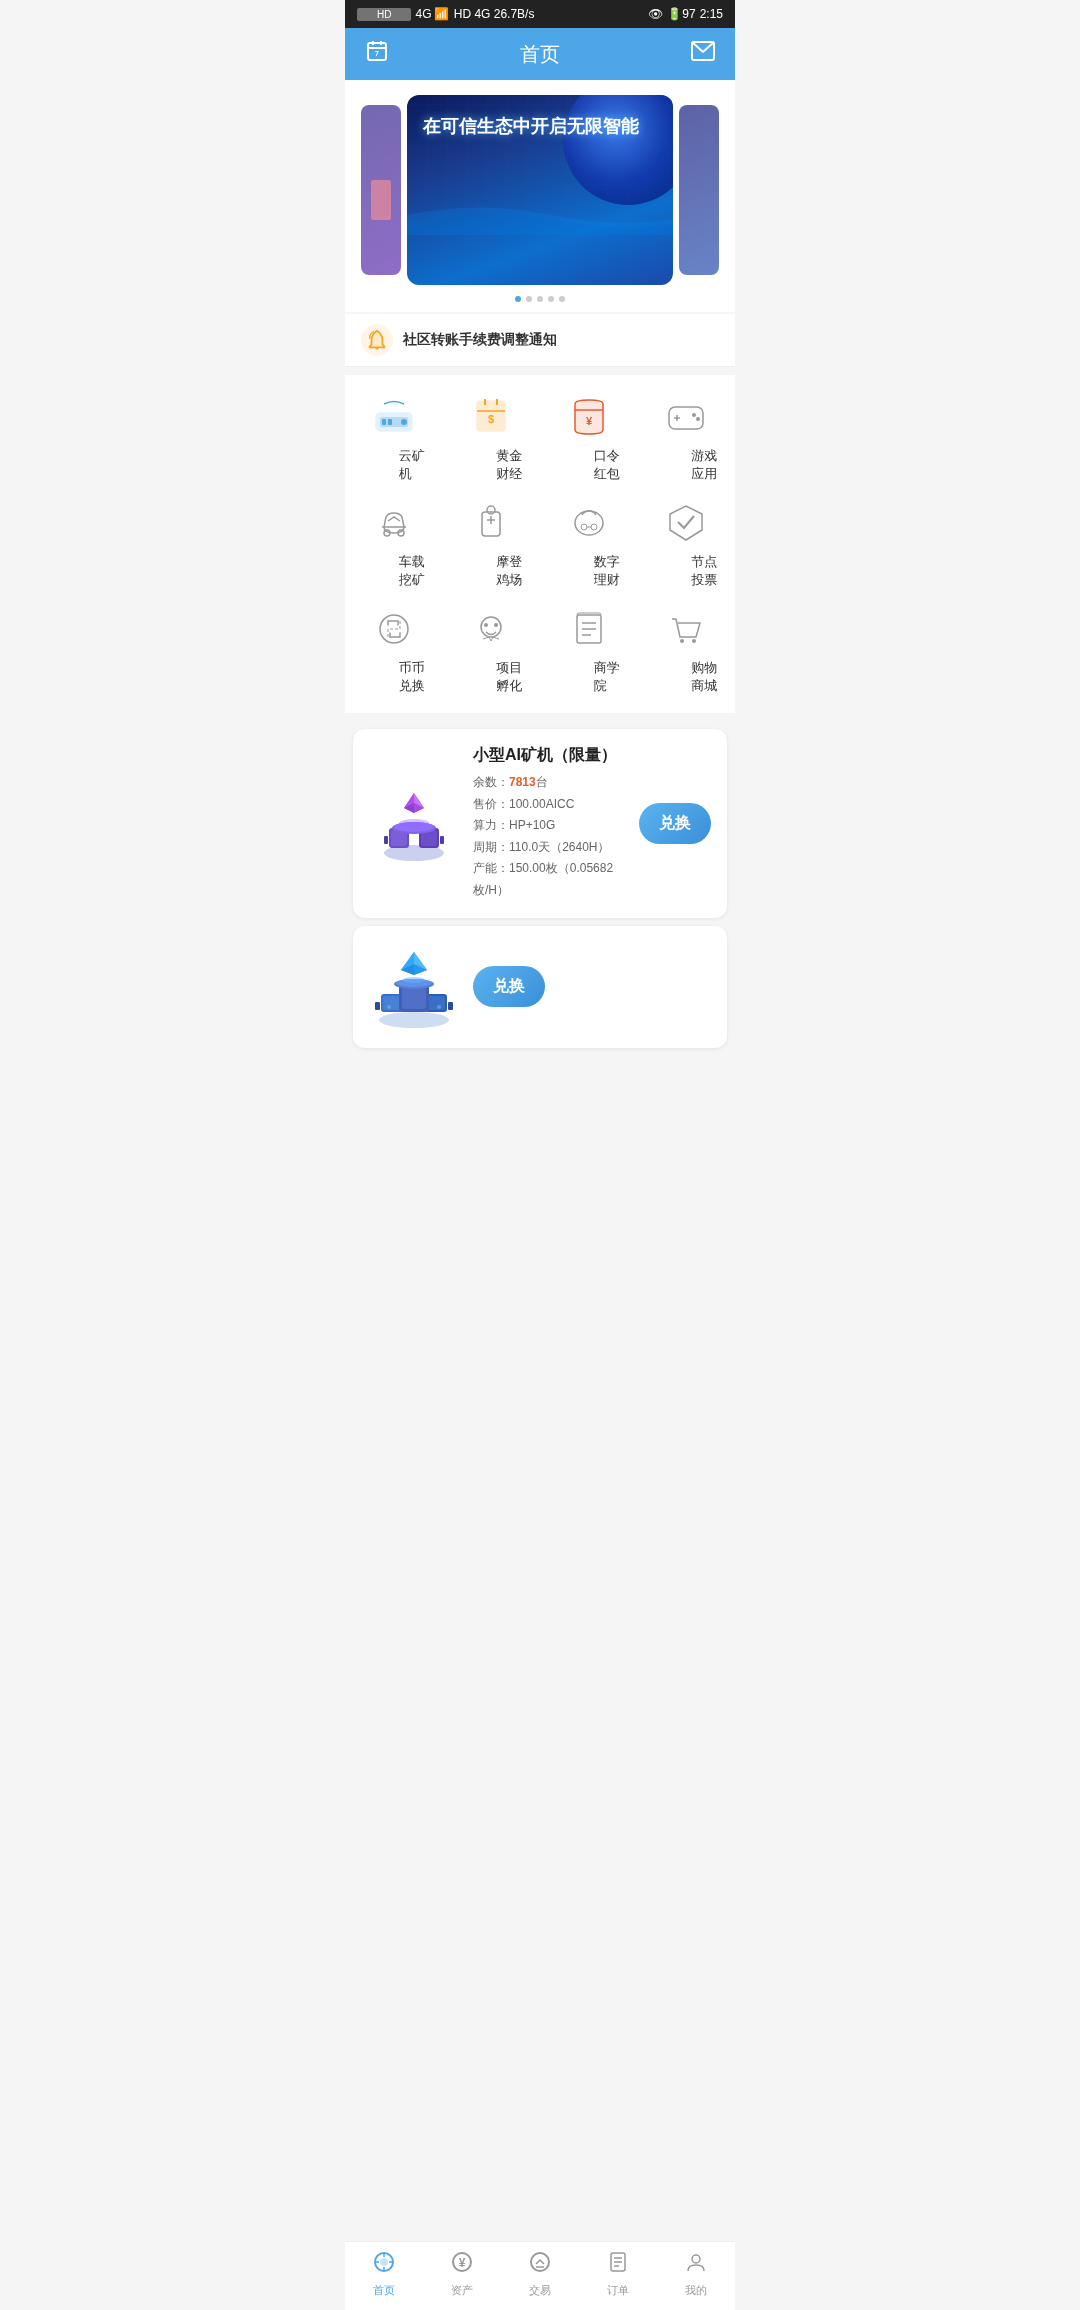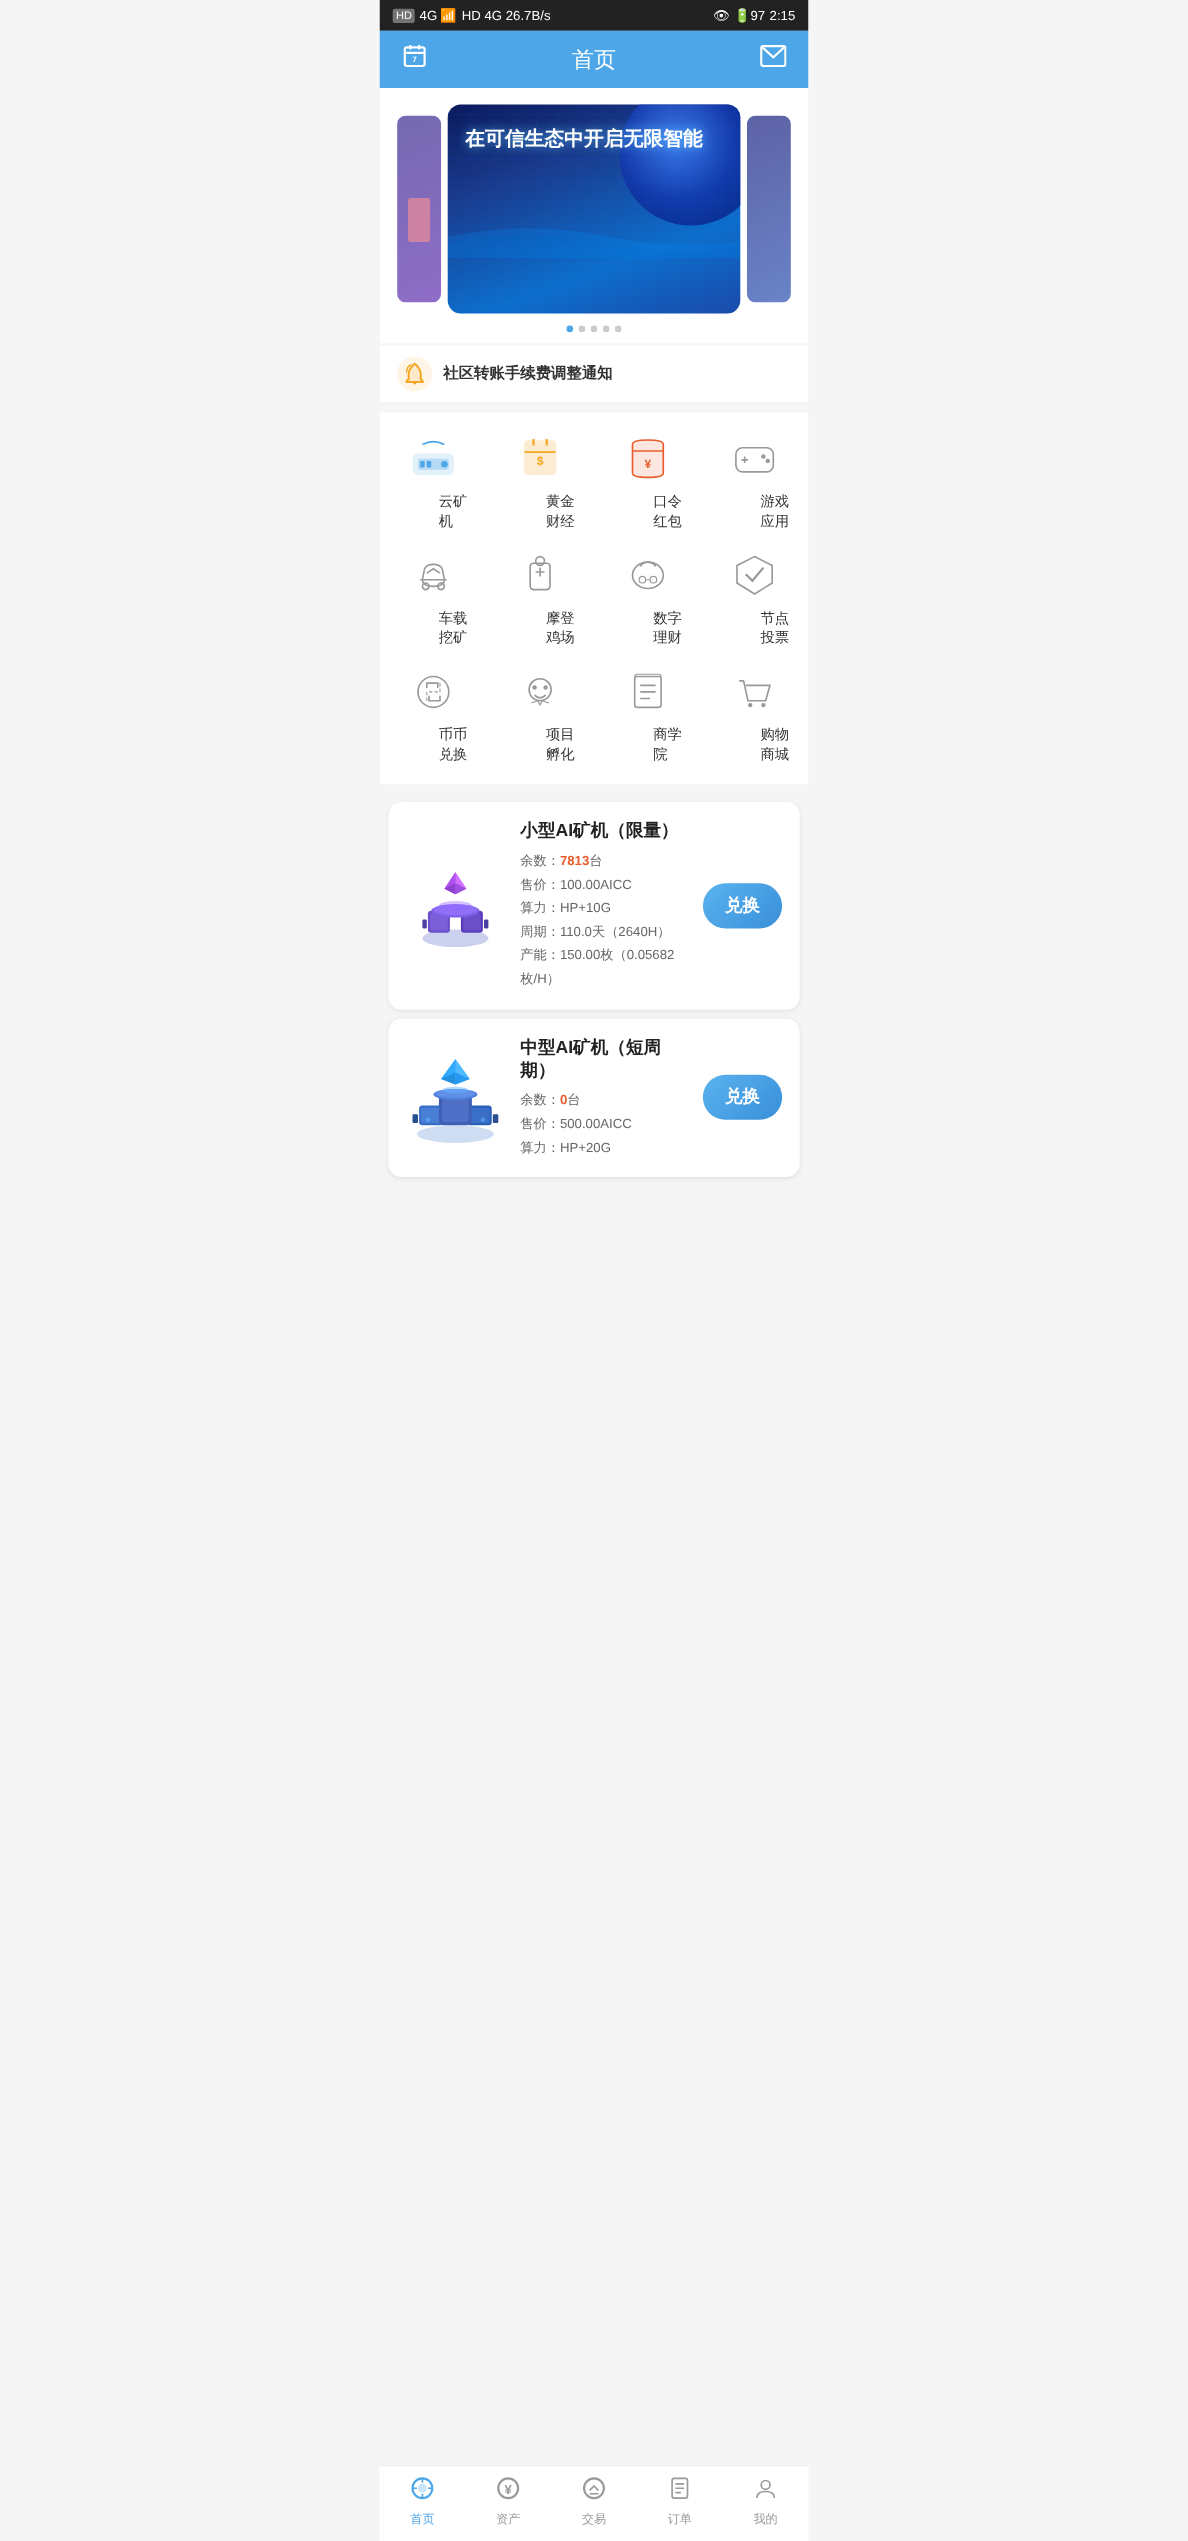--- a/index.html
+++ b/index.html
@@ -283,21 +283,21 @@
     }
     .nav-label.active { color: #4da6e8; }
 
     .spacer { height: 70px; }
   </style>
 </head>
 <body>
 
 <div class="status-bar">
   <div class="status-left">
-    <span style="background:#737373;padding:1px 3px;border-radius:2px;font-size:10px;">HD</span>
+    <span style="background:#737373;padding:1px 20px;border-radius:2px;font-size:10px;">HD</span>
     <span>4G 📶</span>
     <span>HD 4G 26.7B/s</span>
   </div>
   <div class="status-right">
     <span>👁</span>
     <span>🔋<span>97</span></span>
     <span>2:15</span>
   </div>
 </div>
 
@@ -582,28 +582,20 @@
 
         <ellipse cx="45" cy="38" rx="12" ry="3" fill="rgba(100,180,255,0.5)"></ellipse>
 
         <rect x="6" y="60" width="5" height="8" rx="1" fill="#2a4f90"></rect>
         <rect x="79" y="60" width="5" height="8" rx="1" fill="#2a4f90"></rect>
 
         <circle cx="20" cy="65" r="2" fill="rgba(100,180,255,0.6)"></circle>
         <circle cx="70" cy="65" r="2" fill="rgba(100,180,255,0.6)"></circle>
       </svg>
     </div>
-    <div class="product-info">
-      <div class="product-title">中型AI矿机（短周期）</div>
-      <div class="product-row">
-        余数：<span class="highlight">0</span>台
-      </div>
-      <div class="product-row">售价：500.00AICC</div>
-      <div class="product-row">算力：HP+20G</div>
-    </div>
     <div class="product-action">
       <button class="redeem-btn">兑换</button>
     </div>
   </div>
 </div>
 
 <div class="spacer"></div>
 
 <div class="bottom-nav">
   <div class="nav-item">

